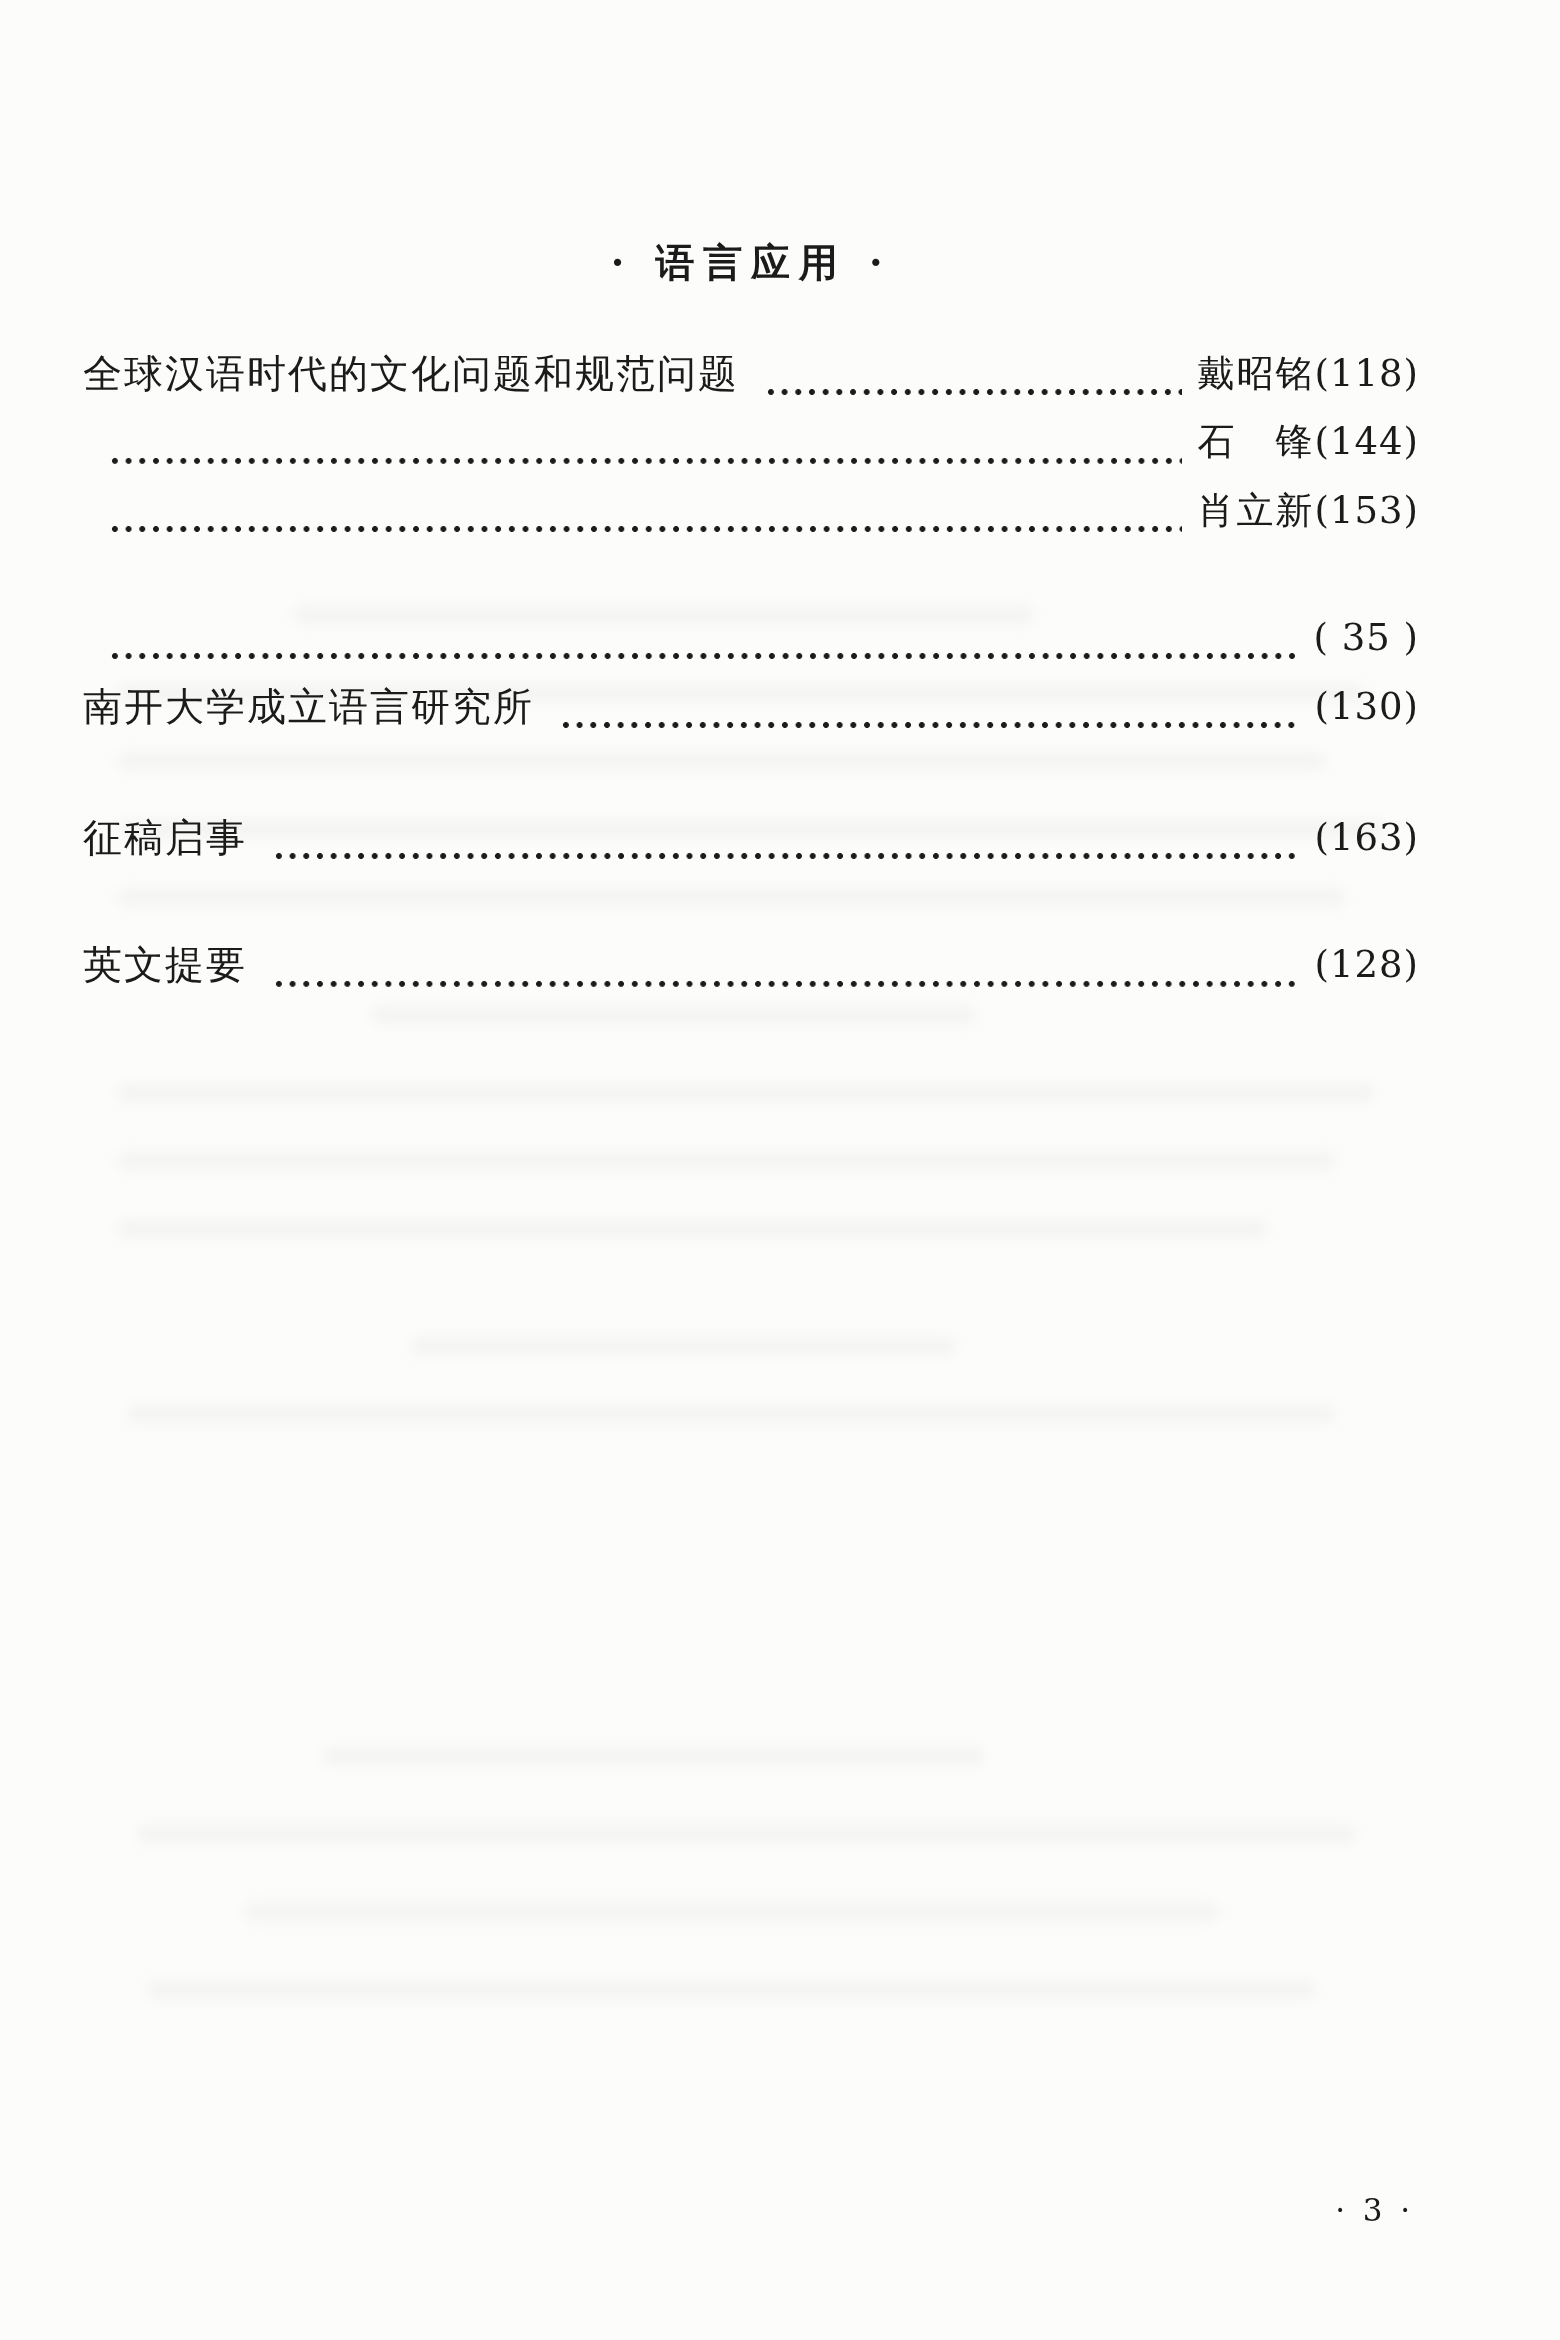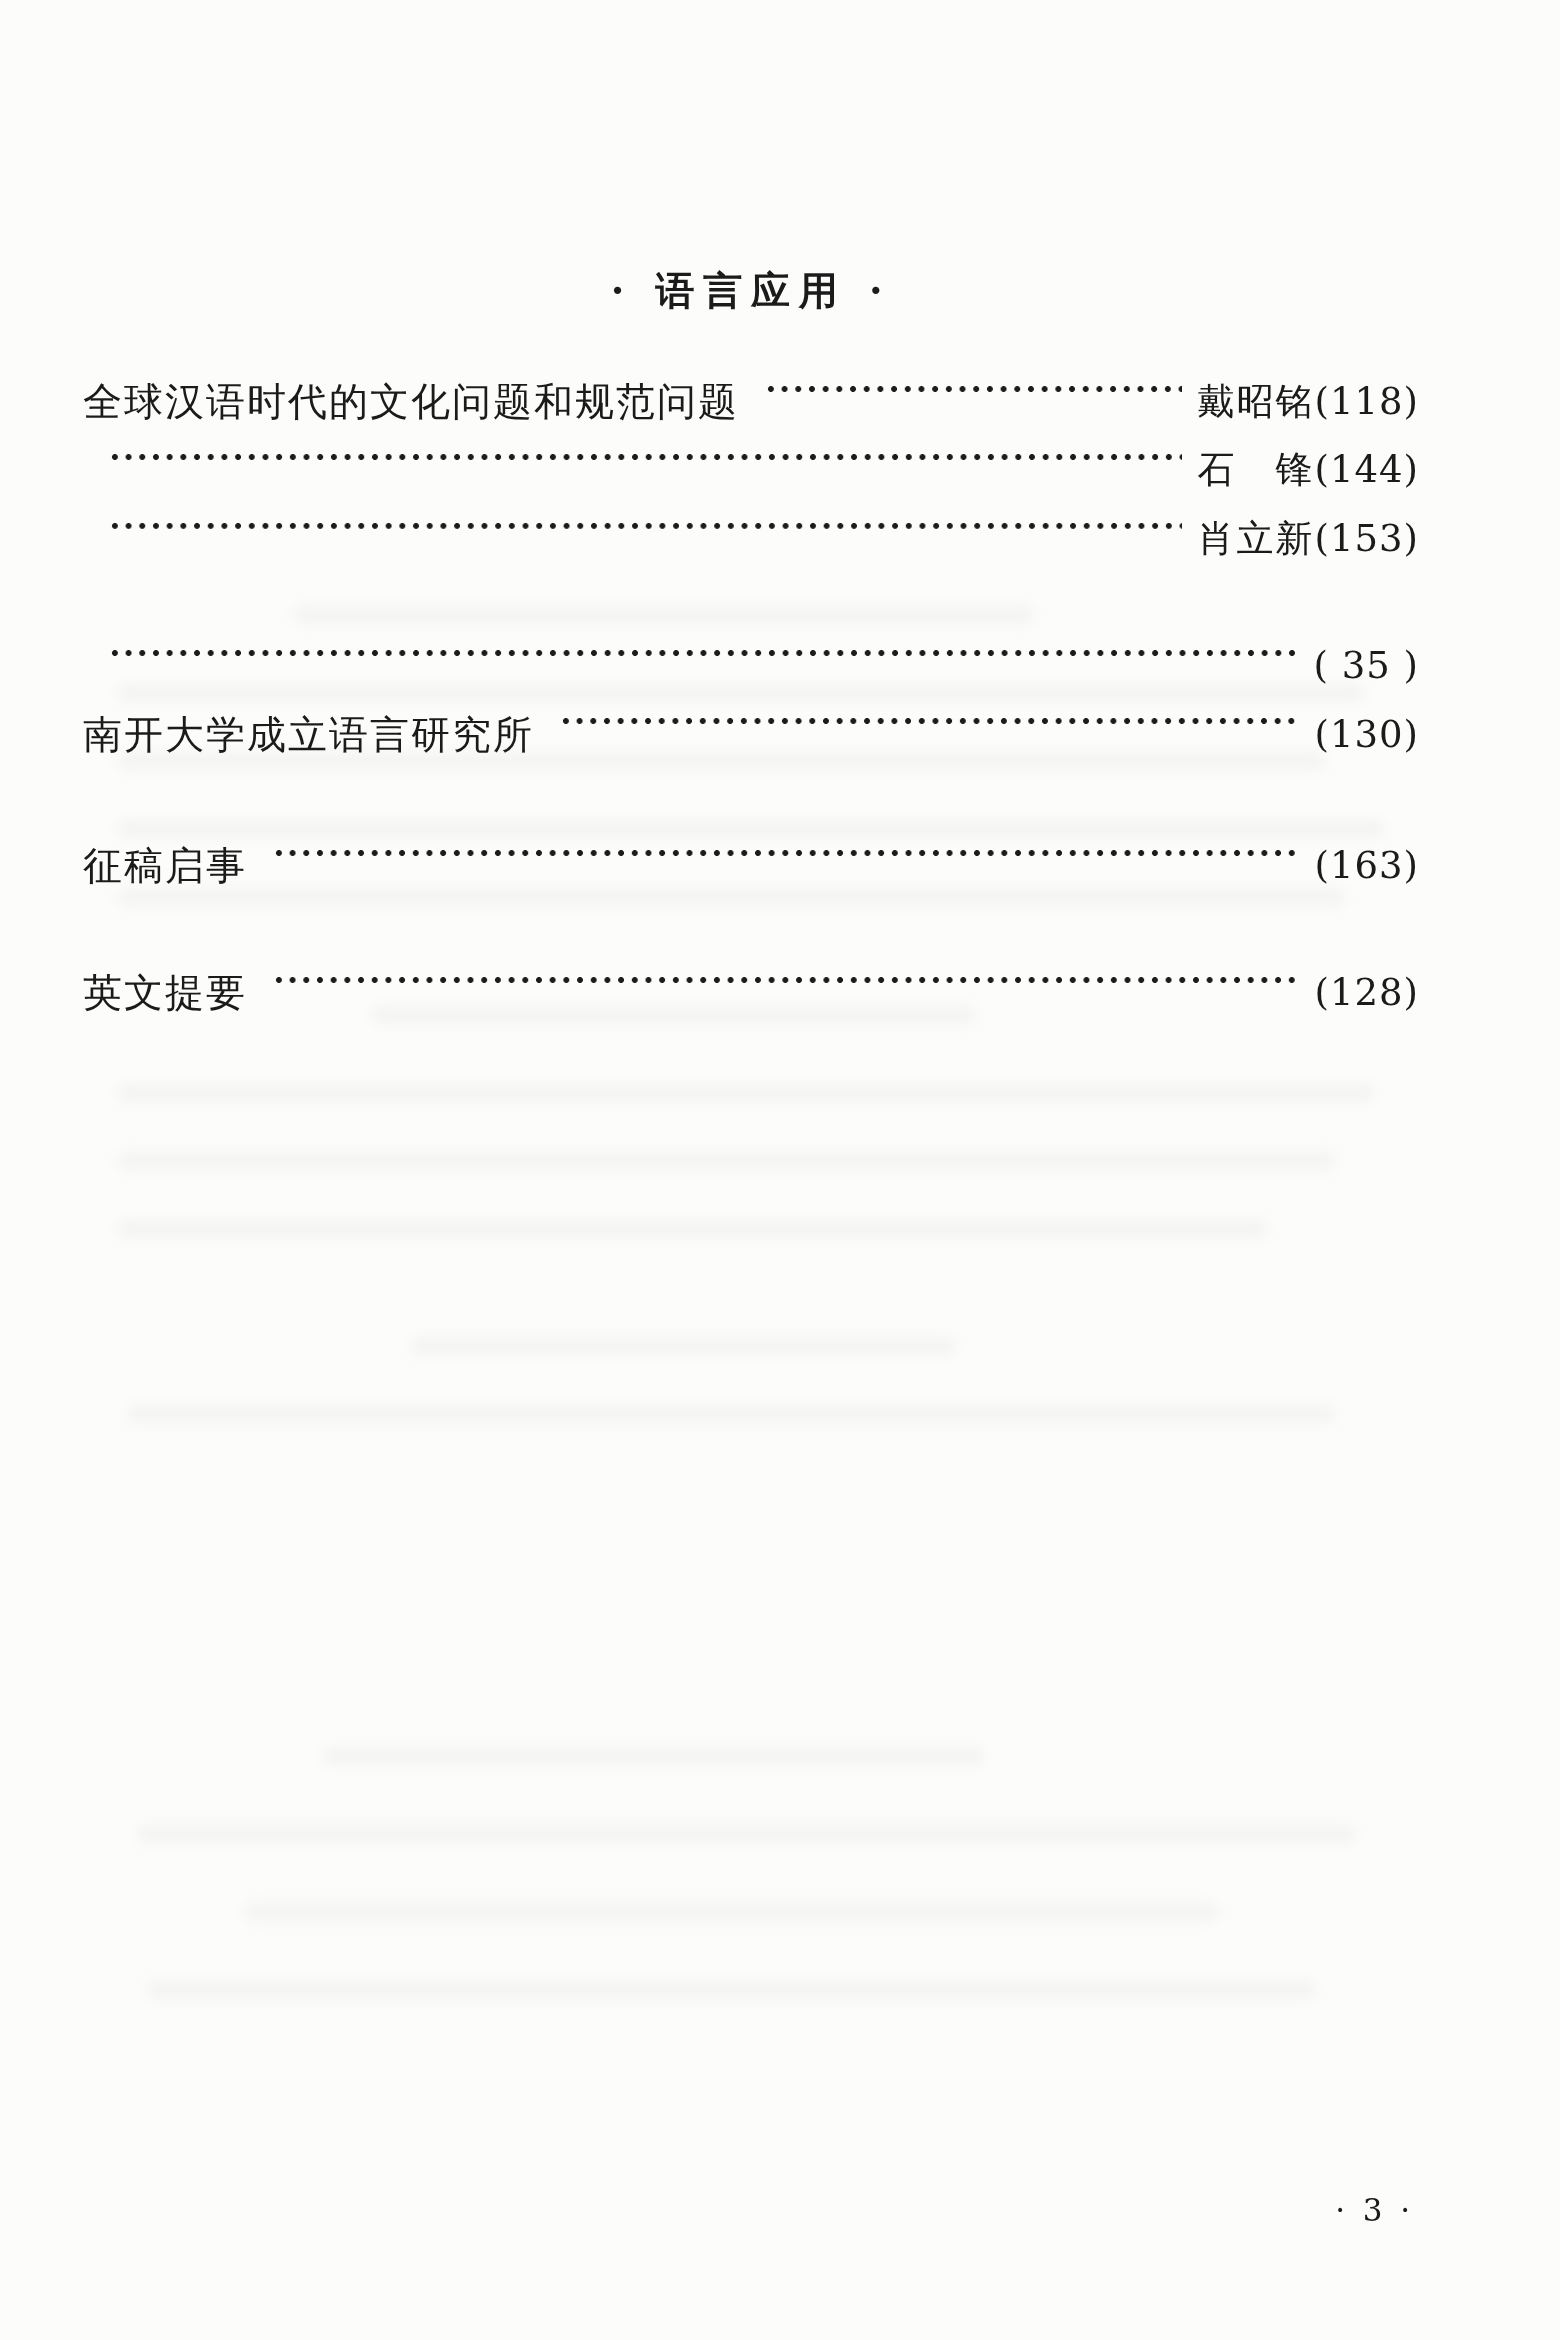--- a/index.html
+++ b/index.html
@@ -10,33 +10,32 @@
     background:#fcfcfa;
     overflow:hidden;
     font-family:"DejaVu Serif","Liberation Serif",serif;
     color:#1b1b1b;
   }
   .content{
     position:absolute;
     left:83px;top:0;
     width:1336px;
     padding-top:240px;
-    margin-top:28px;
   }
   .section-header{
     text-align:center;
     font-size:39px;
     line-height:45px;
     font-weight:bold;
     letter-spacing:8.8px;
     margin-bottom:66px;
   }
   .toc-row{
     display:flex;
-    align-items:flex-start;
+    align-items:flex-end;
     font-size:39px;
     line-height:45px;
     margin-bottom:23.4px;
     white-space:nowrap;
   }
   .toc-title{
     flex:0 0 auto;
     letter-spacing:2px;
   }
   .dot-leader{

